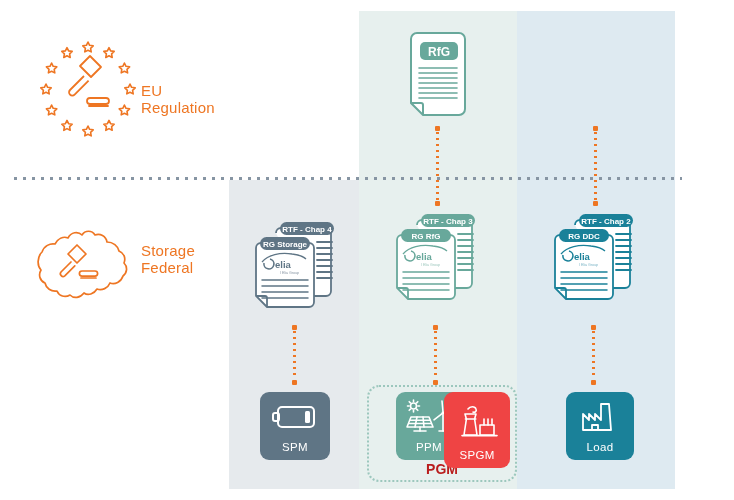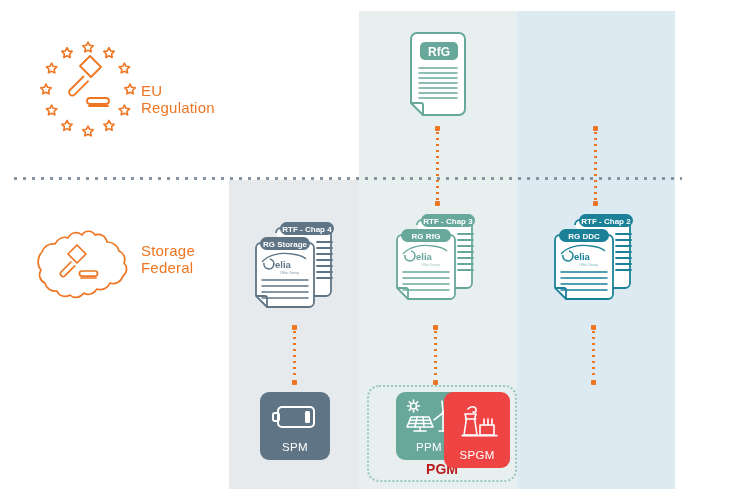--- a/index.html
+++ b/index.html
@@ -370,14 +370,25 @@
           <line x1="30" y1="16" x2="30" y2="22"></line>
           <line x1="34" y1="16" x2="34" y2="22"></line>
           <line x1="38" y1="16" x2="38" y2="22"></line>
           <line x1="8" y1="32.6" x2="43" y2="32.6"></line>
         </g>
       </svg>
     </span>
     <span class="tile-label">SPGM</span>
   </div>
 
+  <div class="tile" id="tile-load">
+    <span class="glyph">
+      <svg width="42" height="34" viewBox="0 0 42 34">
+        <g fill="none" stroke="#ffffff" stroke-width="1.8" stroke-linecap="round" stroke-linejoin="round">
+          <path d="M4 30 V14 l6 6 V14 l6 6 V14 l6 6 V4 h8 l2 26 Z"></path>
+          <path d="M13 30 v-5 h6 v5"></path>
+        </g>
+      </svg>
+    </span>
+    <span class="tile-label">Load</span>
+  </div>
 
 </div>
 
 </body></html>

